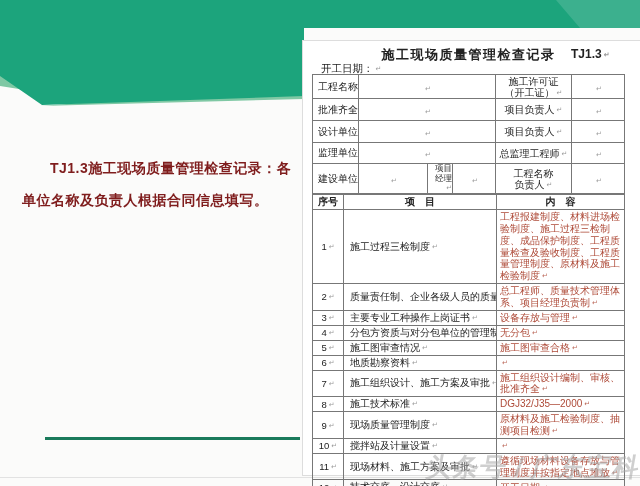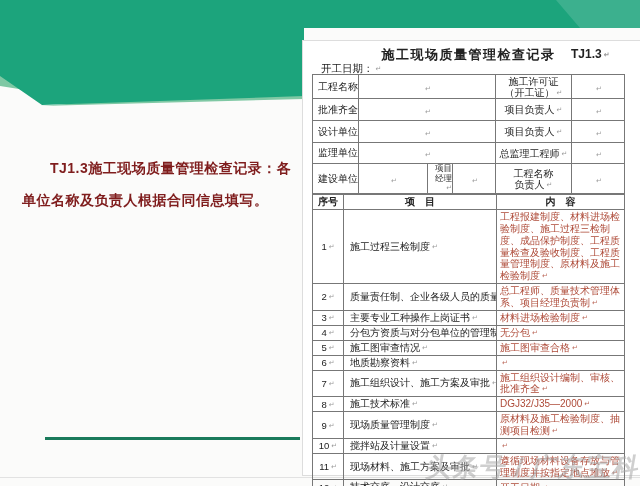--- a/index.html
+++ b/index.html
@@ -144,21 +144,21 @@
             <td class="content"><span>工程报建制度、材料进场检验制度、施工过程三检制度、成品保护制度、工程质量检查及验收制度、工程质量管理制度、原材料及施工检验制度</span><span class="mk">↵</span></td>
           </tr>
           <tr style="height: 26px;">
             <td class="no"><span>2</span><span class="mk">↵</span></td>
             <td class="item"><span>质量责任制、企业各级人员的质量制度</span></td>
             <td class="content"><span>总工程师、质量技术管理体系、项目经理负责制</span><span class="mk">↵</span></td>
           </tr>
           <tr style="height: 14px;">
             <td class="no"><span>3</span><span class="mk">↵</span></td>
             <td class="item"><span>主要专业工种操作上岗证书</span><span class="mk">↵</span></td>
-            <td class="content"><span>材料进场检验制度</span><span class="mk">↵</span></td>
+            <td class="content"><span>设备存放与管理</span><span class="mk">↵</span></td>
           </tr>
           <tr style="height: 14px;">
             <td class="no"><span>4</span><span class="mk">↵</span></td>
             <td class="item"><span>分包方资质与对分包单位的管理制度</span></td>
             <td class="content"><span>无分包</span><span class="mk">↵</span></td>
           </tr>
           <tr style="height: 14px;">
             <td class="no"><span>5</span><span class="mk">↵</span></td>
             <td class="item"><span>施工图审查情况</span><span class="mk">↵</span></td>
             <td class="content"><span>施工图审查合格</span><span class="mk">↵</span></td>

